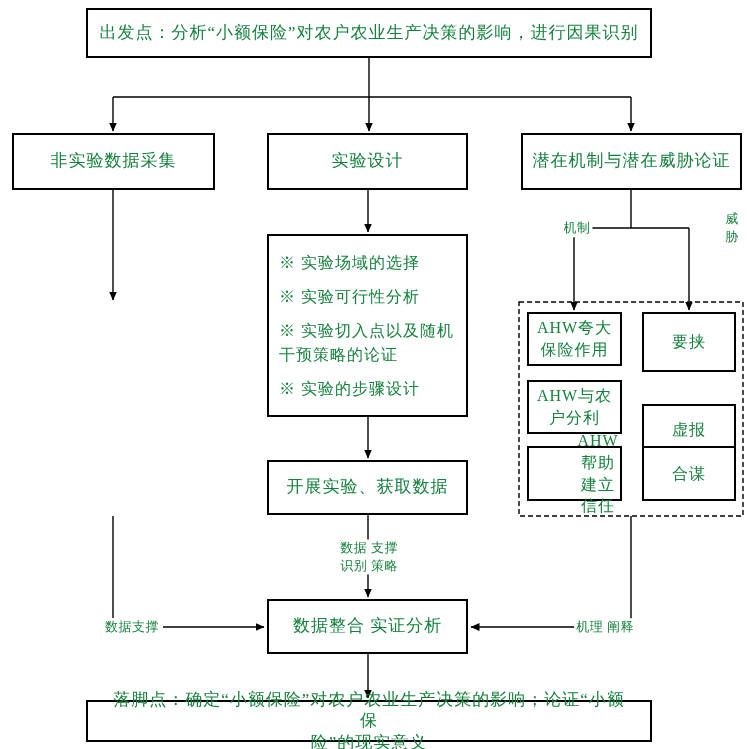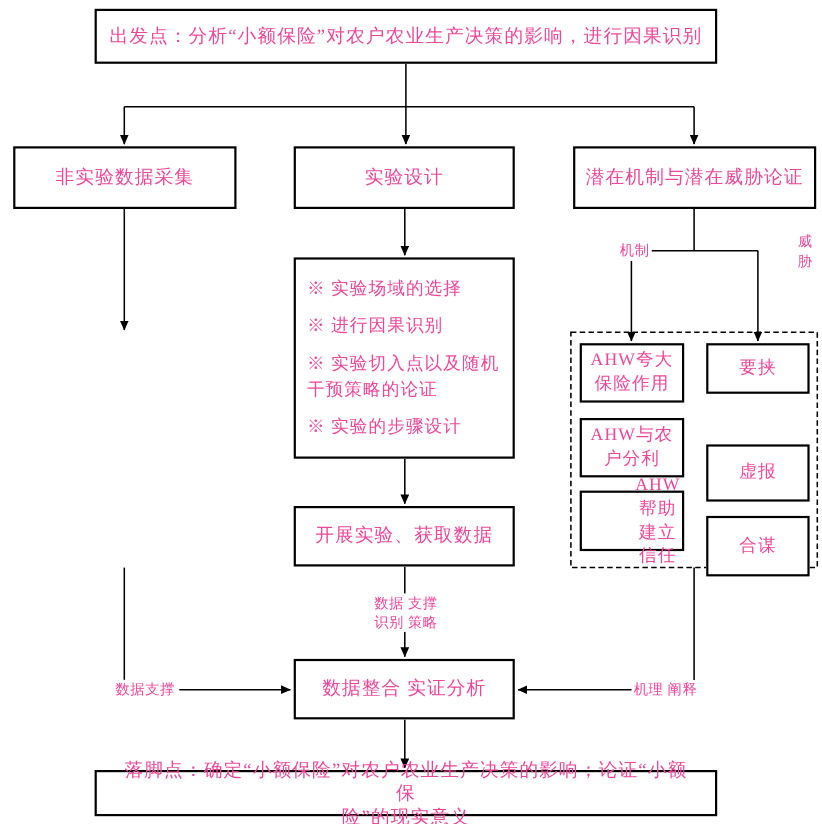--- a/index.html
+++ b/index.html
@@ -1,18 +1,18 @@
 <!DOCTYPE html>
 <html><head>
 <meta charset="utf-8">
 <style>
   html,body{margin:0;padding:0;background:#fff;}
   .canvas{
     position:relative;width:747px;height:749px;background:#fff;
-    font-family:"Liberation Serif","DejaVu Serif",serif;color:#ec4899;
+    font-family:"Liberation Serif","DejaVu Serif",serif;color:#15803d;
     overflow:hidden;
   }
   svg.wires{position:absolute;left:0;top:0;width:747px;height:749px;}
   .bx{
     position:absolute;box-sizing:border-box;background:#fff;
     border:2px solid #000;display:flex;align-items:center;justify-content:center;
     text-align:center;white-space:pre-line;letter-spacing:1px;line-height:1.35;
   }
   .bx.items{flex-direction:column;align-items:flex-start;text-align:left;}
   .f17{font-size:17px;}
@@ -67,42 +67,42 @@
 
   <div class="bx f17" style="left:86px;top:8px;width:566px;height:50px;">出发点：分析“小额保险”对农户农业生产决策的影响，进行因果识别</div>
 
   <div class="bx f17" style="left:12px;top:133px;width:203px;height:57px;">非实验数据采集</div>
   <div class="bx f17" style="left:267px;top:133px;width:201px;height:57px;">实验设计</div>
   <div class="bx f17" style="left:521px;top:133px;width:221px;height:57px;">潜在机制与潜在威胁论证</div>
 
 
   <div class="bx items design-items" style="left:267px;top:234px;width:201px;height:183px;">
     <div class="it">※ 实验场域的选择</div>
-    <div class="it">※ 进行因果识别</div>
+    <div class="it">※ 实验可行性分析</div>
     <div class="it">※ 实验切入点以及随机
 干预策略的论证</div>
     <div class="it">※ 实验的步骤设计</div>
   </div>
 
   <div class="bx f17" style="left:267px;top:460px;width:201px;height:55px;">开展实验、获取数据</div>
 
   <div class="bx f17" style="left:267px;top:599px;width:201px;height:55px;">数据整合 实证分析</div>
 
   <div class="bx f17 end-box" style="left:86px;top:700px;width:566px;height:42px;">落脚点：确定“小额保险”对农户农业生产决策的影响；论证“小额保
 险”的现实意义</div>
 
   <div class="bx f16" style="left:527px;top:312px;width:95px;height:54px;">AHW夸大
 保险作用</div>
   <div class="bx f16" style="left:527px;top:380px;width:95px;height:54px;">AHW与农
 户分利</div>
   <div class="bx f16" style="left:527px;top:446px;width:95px;height:55px;padding-left:47px;">AHW帮助
 建立信任</div>
-  <div class="bx f16" style="left:642px;top:312px;width:94px;height:46px;">要挟</div>
+  <div class="bx f16" style="left:642px;top:312px;width:94px;height:60px;">要挟</div>
   <div class="bx f16" style="left:642px;top:404px;width:94px;height:52px;">虚报</div>
-  <div class="bx f16" style="left:642px;top:446px;width:94px;height:55px;margin-top:23px;">合谋</div>
+  <div class="bx f16" style="left:642px;top:446px;width:94px;height:55px;">合谋</div>
 
   <span class="lbl" style="left:577px;top:228px;">机制</span>
   <span class="lbl" style="left:687px;top:228px;margin-left:45px;">威胁</span>
   <span class="lbl" style="left:369px;top:557px;">数据 支撑
 识别 策略</span>
   <span class="lbl" style="left:132px;top:627px;">数据支撑</span>
   <span class="lbl" style="left:605px;top:627px;">机理 阐释</span>
 
 </div>
 

